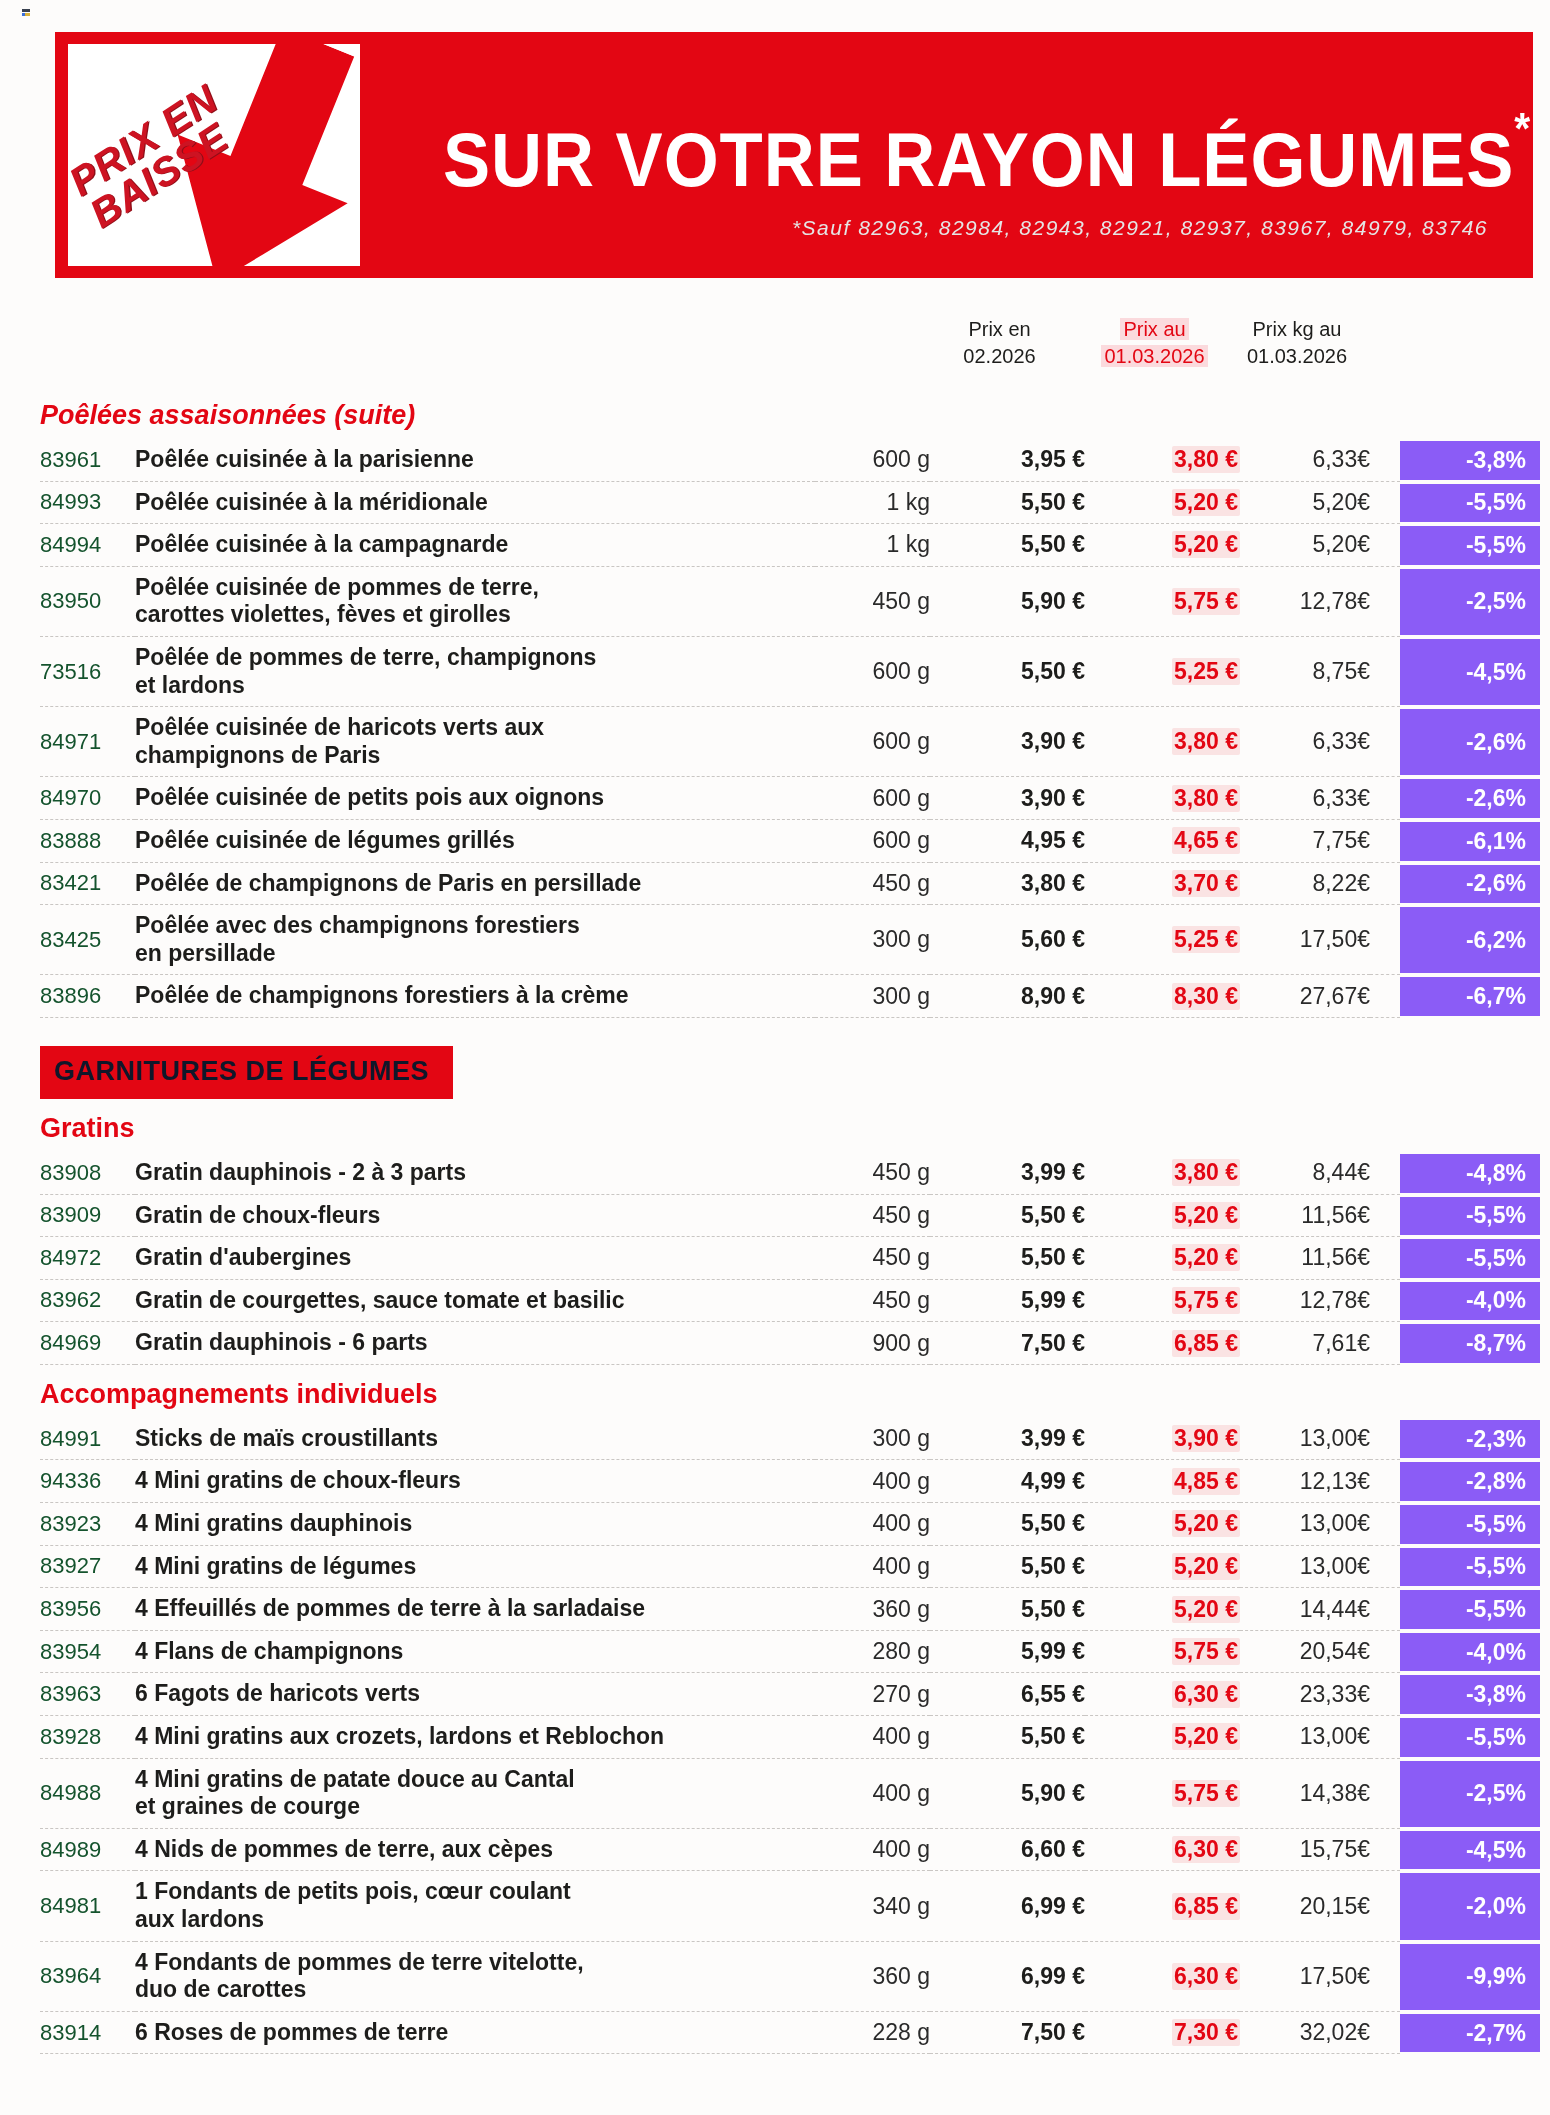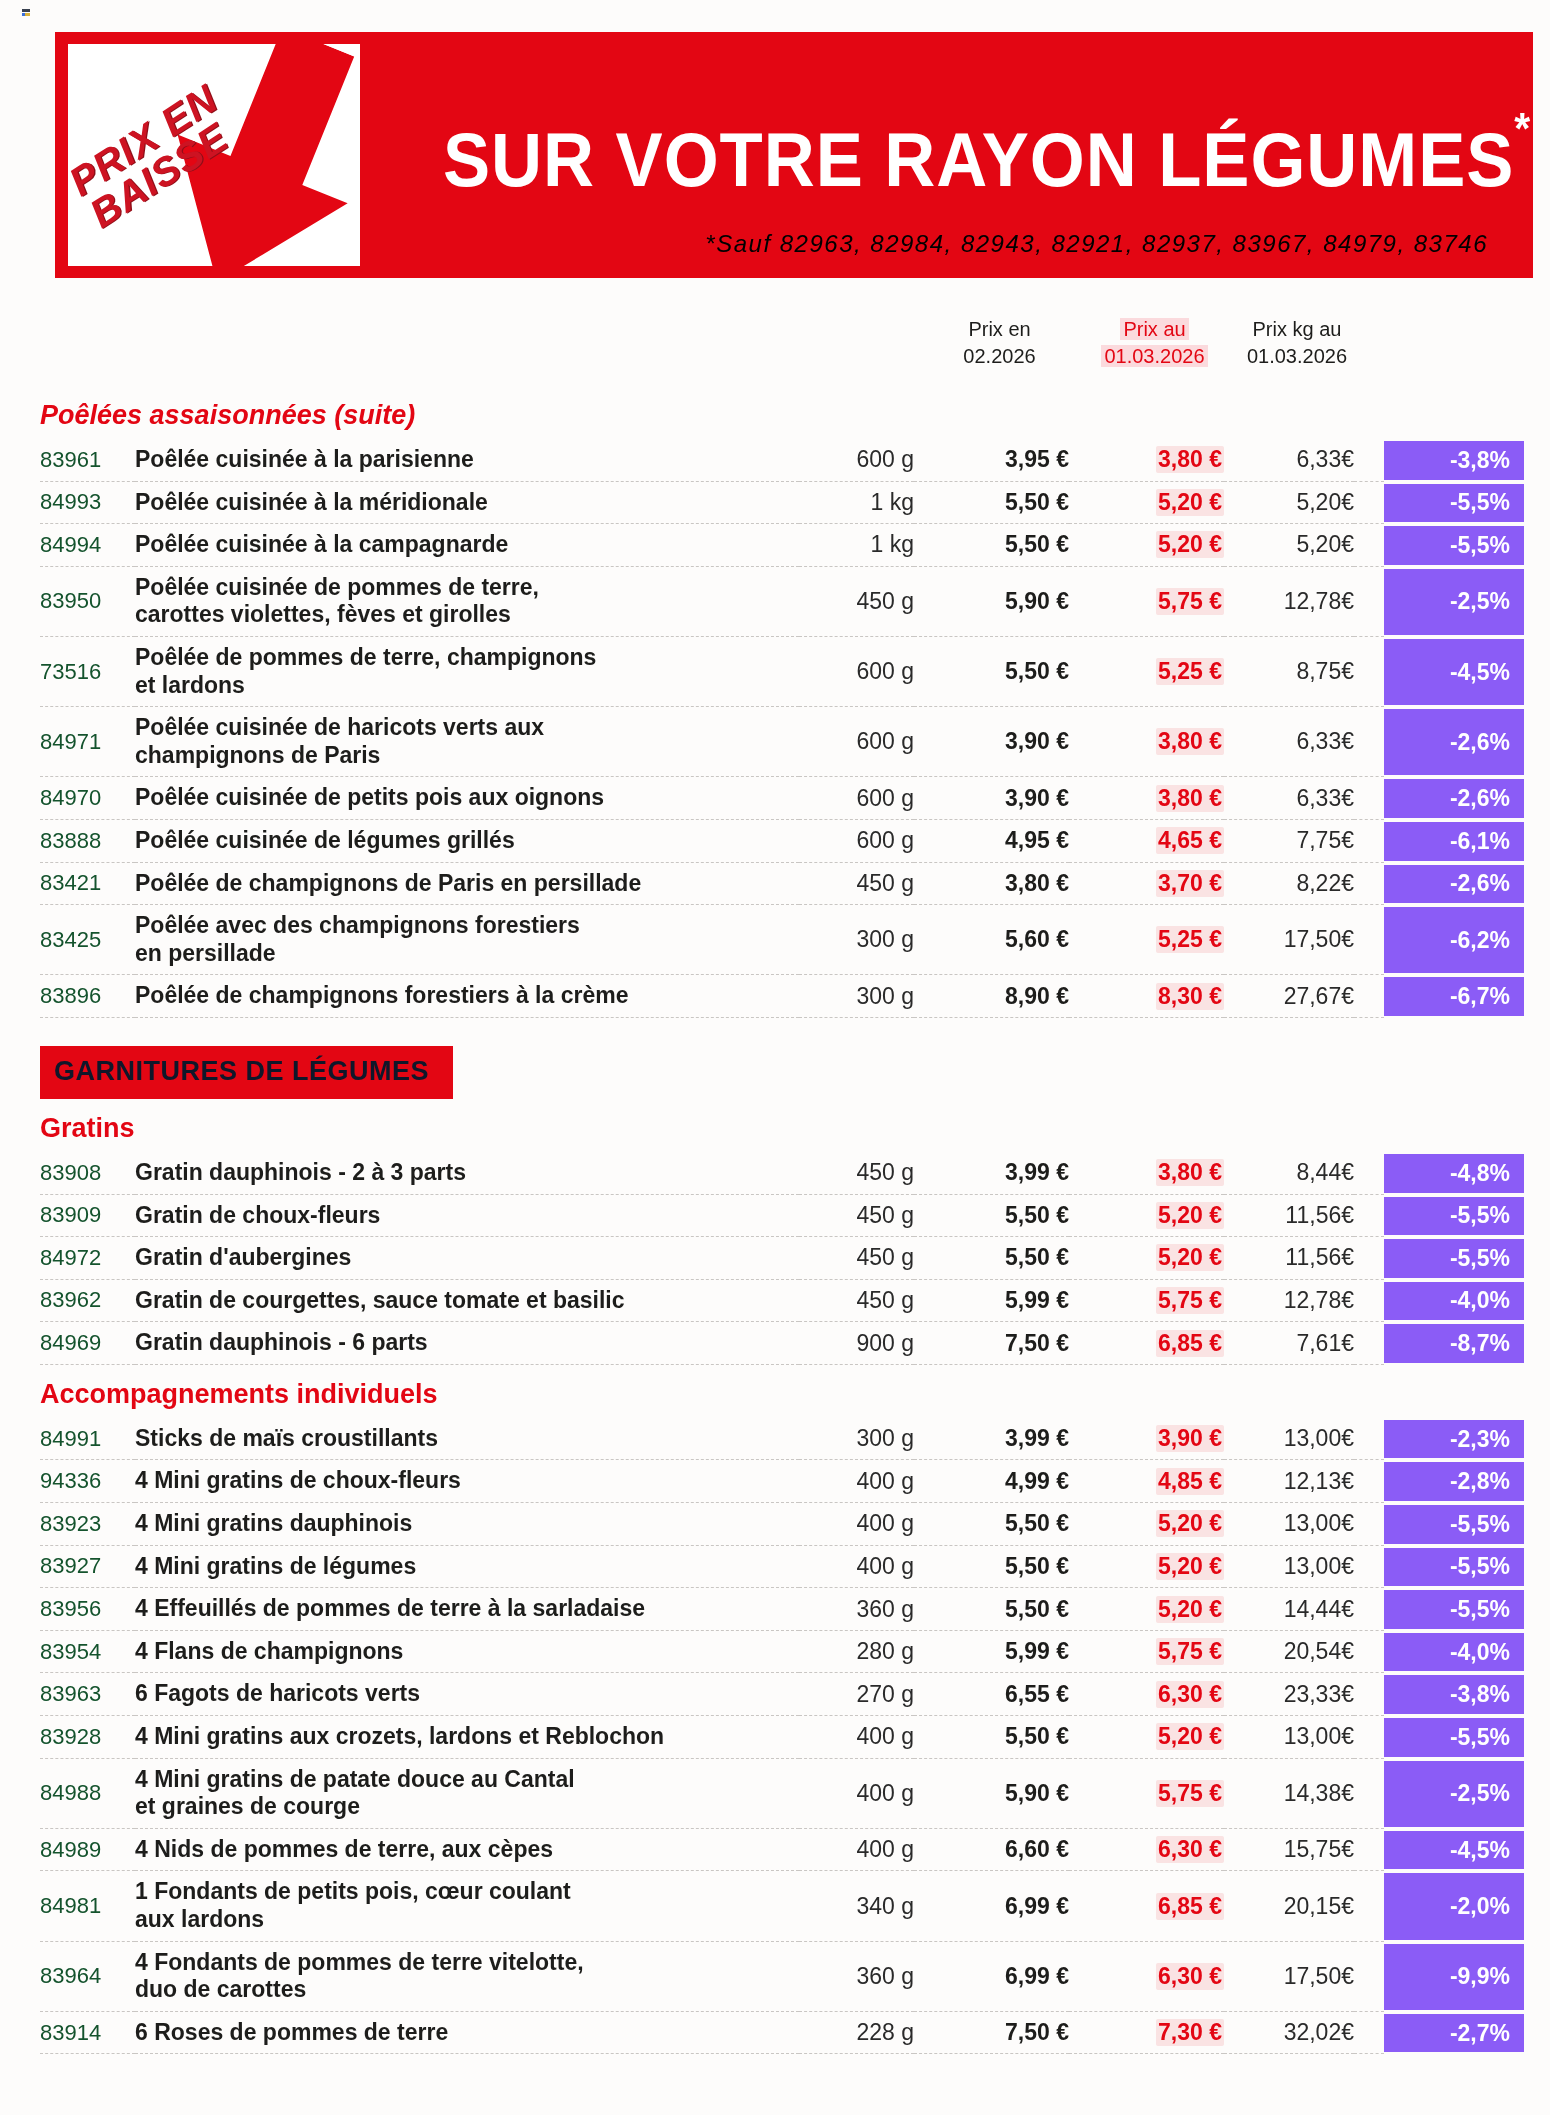--- a/index.html
+++ b/index.html
@@ -25,36 +25,36 @@
   }
   .arrow-icon { position:absolute; right:-8px; top:-14px; transform:rotate(22deg); z-index:1; }
   .title-zone { position:absolute; left:330px; top:0; right:0; bottom:0; }
   .main-title {
     position:absolute; left:58px; top:72px; margin:0; color:#fff;
     font-size:76px; font-weight:bold; white-space:nowrap; letter-spacing:1px;
     transform:scaleX(.93); transform-origin:left center;
   }
   .main-title sup { font-size:44px; vertical-align:42px; }
   .subtitle {
-    position:absolute; right:45px; top:198px; color:#000000;
-    font-style:italic; font-size:24px; letter-spacing:1.5px; white-space:nowrap;
+    position:absolute; right:45px; top:184px; color:#e5e5e5;
+    font-style:italic; font-size:21px; letter-spacing:1.5px; white-space:nowrap;
   }
 
   
   .colheads {
     position:absolute; top:316px; left:40px; right:18px;
     display:grid; grid-template-columns:95px 1fr 115px 155px 155px 130px 30px 140px;
     font-size:20px; line-height:1.35; text-align:center; color:#1d1d1b;
   }
   .colheads .h4 { grid-column:4; } .colheads .h5 { grid-column:5; color:#e30613; }
   .colheads .h6 { grid-column:6; }
   .colheads .h5 span { background:#fbdadd; padding:0 3px;margin-top:17px; }
 
   
-  .table { position:absolute; top:398px; left:40px; right:26px; }
+  .table { position:absolute; top:398px; left:40px; right:10px; }
   .section-title { color:#e30613; font-size:27px; font-weight:bold; margin:14px 0 8px; }
   .section-title.italic { font-style:italic; }
   .table .section-title:first-child { margin-top:2px; }
   .section-banner-wrap { margin:28px 0 2px; }
   .section-banner {
     display:inline-block; background:#e30613; color:#0f172a; font-weight:bold;
     font-size:27px; padding:10px 24px 12px 14px; letter-spacing:.5px;
   }
   .row {
     display:grid; grid-template-columns:95px 1fr 115px 155px 155px 130px 30px 140px;

